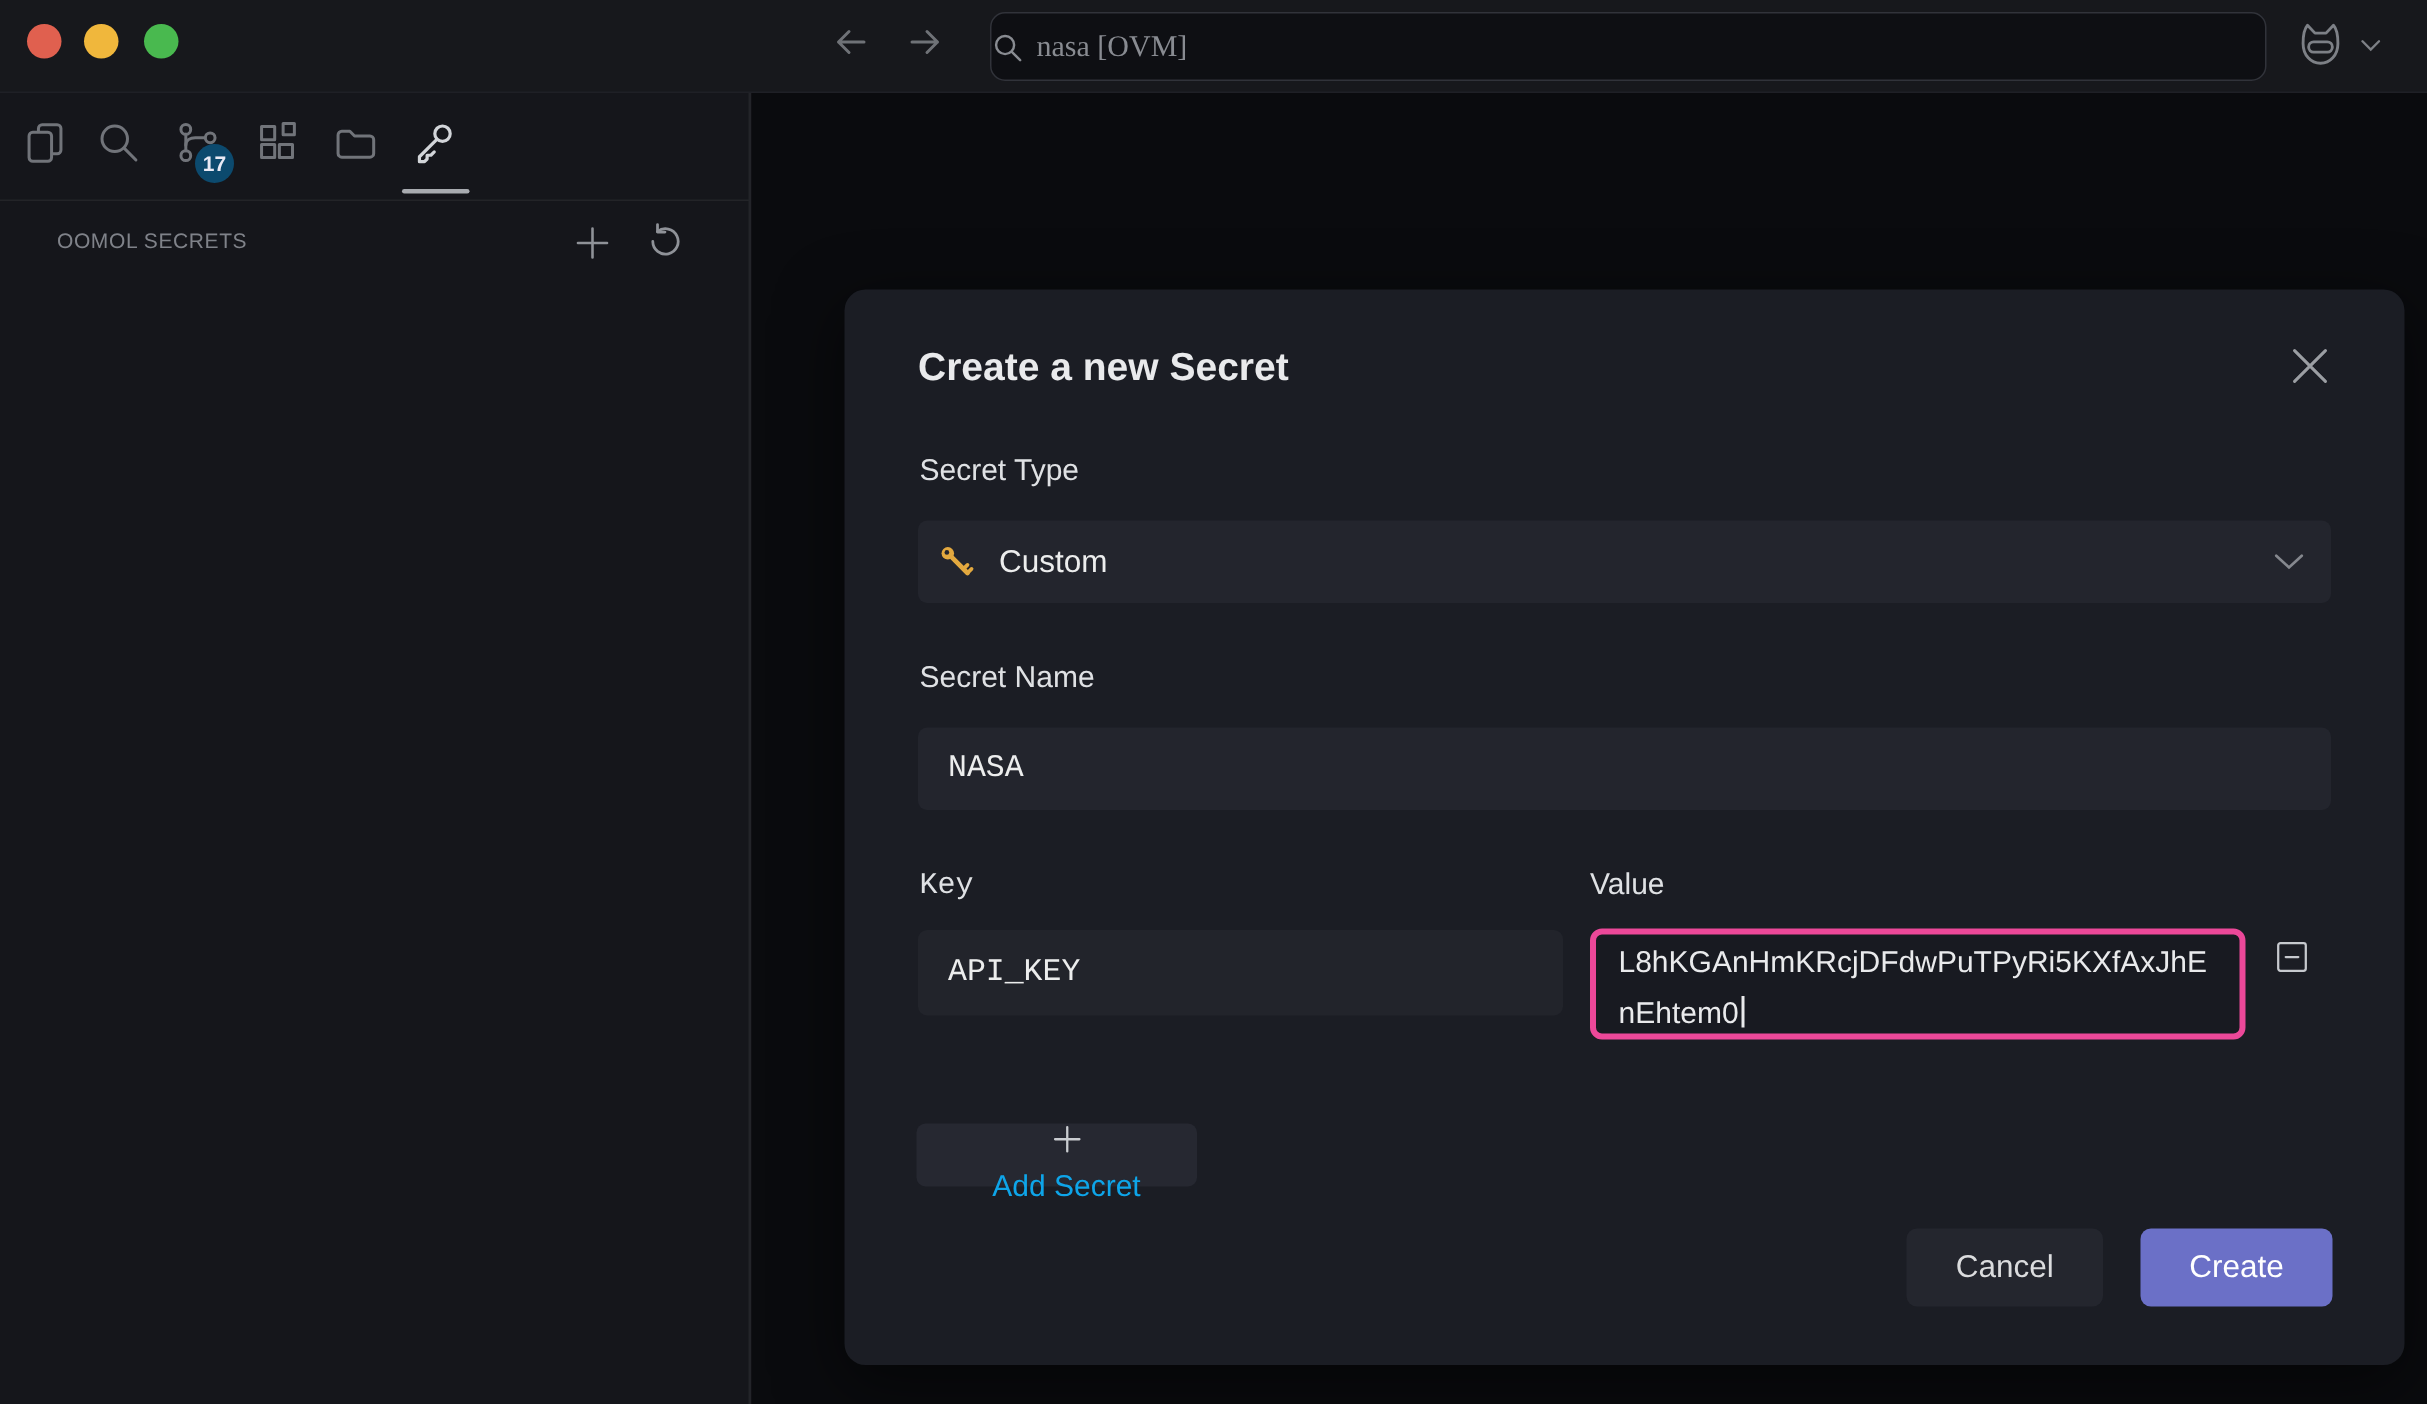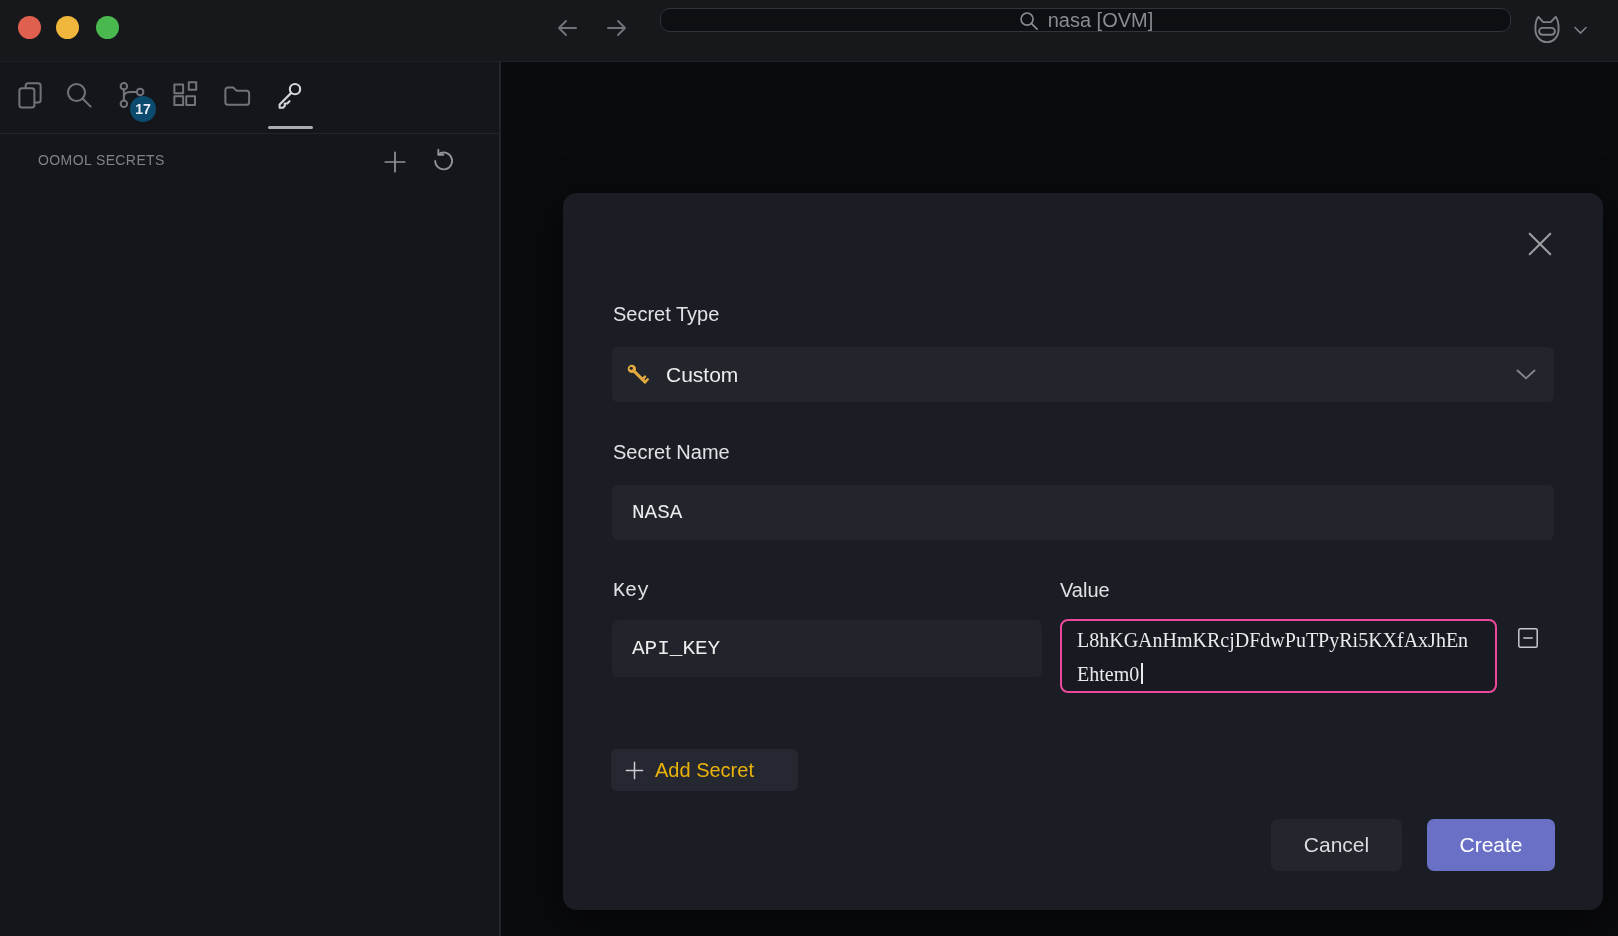--- a/index.html
+++ b/index.html
@@ -10,23 +10,23 @@
 
   
   .titlebar { left:0; top:0; width:1618px; height:62px; background:#17181c; border-bottom:1px solid #1f2026; }
   .light { border-radius:50%; width:23px; height:23px; top:16px; }
   .light.red { left:18px; background:#e0604f; }
   .light.yellow { left:56px; background:#f0b73c; }
   .light.green { left:96px; background:#49b94f; }
   .navbtn { top:13px; width:32px; height:32px; color:#6f7277; cursor:pointer; }
   .navbtn.back { left:552px; }
   .navbtn.fwd { left:602px; }
-  .searchbar { left:660px; top:8px; width:851px; height:24px; background:#0e0f13;
+  .searchbar { left:660px; top:8px; width:851px; height:46px; background:#0e0f13;
     border:1px solid #31333a; border-radius:10px; display:flex; align-items:center;
-    justify-content:center; gap:9px; color:#888b91; font-size:20px; cursor:pointer; }
+    gap:9px; color:#888b91; font-size:20px; cursor:pointer;font-family:Liberation Serif, serif; }
   .account { left:1528px; top:10px; width:72px; height:40px; display:flex; align-items:center; gap:8px; color:#7d8086; cursor:pointer; }
 
   
   .sidebar { left:0; top:62px; width:500px; height:874px; background:#15161b; }
   .vdivider { left:499px; top:62px; width:2px; height:874px; background:#232429; }
   .actrow { left:0; top:0; width:500px; height:72px; border-bottom:1px solid #232428; }
   .acticon { top:18px; width:30px; height:30px; color:#71747a; cursor:pointer; }
   .acticon.active { color:#d2d5d9; }
   .badge { left:130px; top:34px; width:26px; height:26px; background:#0c4a6e; border-radius:50%;
     color:#e9eaf5; font-size:14px; font-weight:bold; display:flex; align-items:center; justify-content:center; z-index:2; }
@@ -51,28 +51,28 @@
   .lbl-value{ left:497px; top:386px; }
   .select { left:49px; top:154px; width:942px; height:55px; background:#23252d; border-radius:6px;
     display:flex; align-items:center; padding:0 18px 0 13px; cursor:pointer; }
   .select .val { margin-left:16px; font-size:21px; color:#eceded; }
   .select .chev { margin-left:auto; color:#85888e; }
   .txtinput { background:#23252d; border:none; border-radius:6px; color:#eceded; font-size:21px;
     padding:0 20px; font-family:Liberation Mono, monospace; outline:none; }
   .in-name { left:49px; top:292px; width:942px; height:55px; }
   .in-key  { left:49px; top:427px; width:430px; height:57px; background:#22242b; }
   .value-box { left:497px; top:426px; width:437px; height:74px; background:#181a21;
-    border:2px solid #ec4899; border-radius:8px; padding:2px 15px; font-size:20px; line-height:34px;
-    color:#e9eaec; word-break:break-all; overflow:hidden; cursor:text;font-family:Liberation Serif, serif; }
+    border:4px solid #ec4899; border-radius:8px; padding:2px 15px; font-size:20px; line-height:34px;
+    color:#e9eaec; word-break:break-all; overflow:hidden; cursor:text; }
   .value-text::after { content:""; display:inline-block; width:2px; height:21px; background:#e9eaec;
     margin-left:2px; vertical-align:-3px; }
   .minusbtn { left:953px; top:432px; width:26px; height:26px; color:#c6c9ce; background:none; border:none; cursor:pointer; }
   .addbtn { left:48px; top:556px; width:187px; height:42px; background:#262831; border:none; border-radius:6px;
-    display:flex; align-items:center; gap:10px; padding:0 0 0 13px; color:#eab308; font-size:20px;
-    font-family:inherit; cursor:pointer; }
+    display:flex; align-items:center; gap:10px; padding:0 0 0 13px; color:#0ea5e9; font-size:20px;
+    font-family:inherit; cursor:pointer;flex-direction:column; }
   .addbtn .plus { color:#c9ccd0; }
   .btn { border:none; border-radius:7px; font-size:21px; font-family:inherit; cursor:pointer; }
   .cancelbtn { left:708px; top:626px; width:131px; height:52px; background:#24262e; color:#dbdcde; }
   .createbtn { left:864px; top:626px; width:128px; height:52px; background:#6b70c7; color:#ffffff; }
 </style>
 </head>
 <body>
 
 <div class="abs titlebar">
   <div class="abs light red"></div>
@@ -172,20 +172,21 @@
         <path d="M4.8 12 a7.8 7.8 0 1 0 2.9 -6.1"></path>
         <path d="M7.7 1.6 v4.6 h4.6" fill="none"></path>
       </svg>
   </div>
 </div>
 <div class="abs vdivider"></div>
 
 <div class="abs editor"></div>
 
 <div class="abs modal">
+  <div class="abs modal-title">Create a new Secret</div>
   <button class="abs closebtn">
     <svg width="26" height="26" viewBox="0 0 24 24" stroke="currentColor" stroke-width="1.9" fill="none" stroke-linecap="round">
         <path d="M2.5 2.5 L21.5 21.5 M21.5 2.5 L2.5 21.5"></path>
       </svg>
   </button>
 
   <div class="abs fieldlabel lbl-type">Secret Type</div>
   <div class="abs select">
     <span>
       <svg width="25" height="25" viewBox="0 0 24 24">

